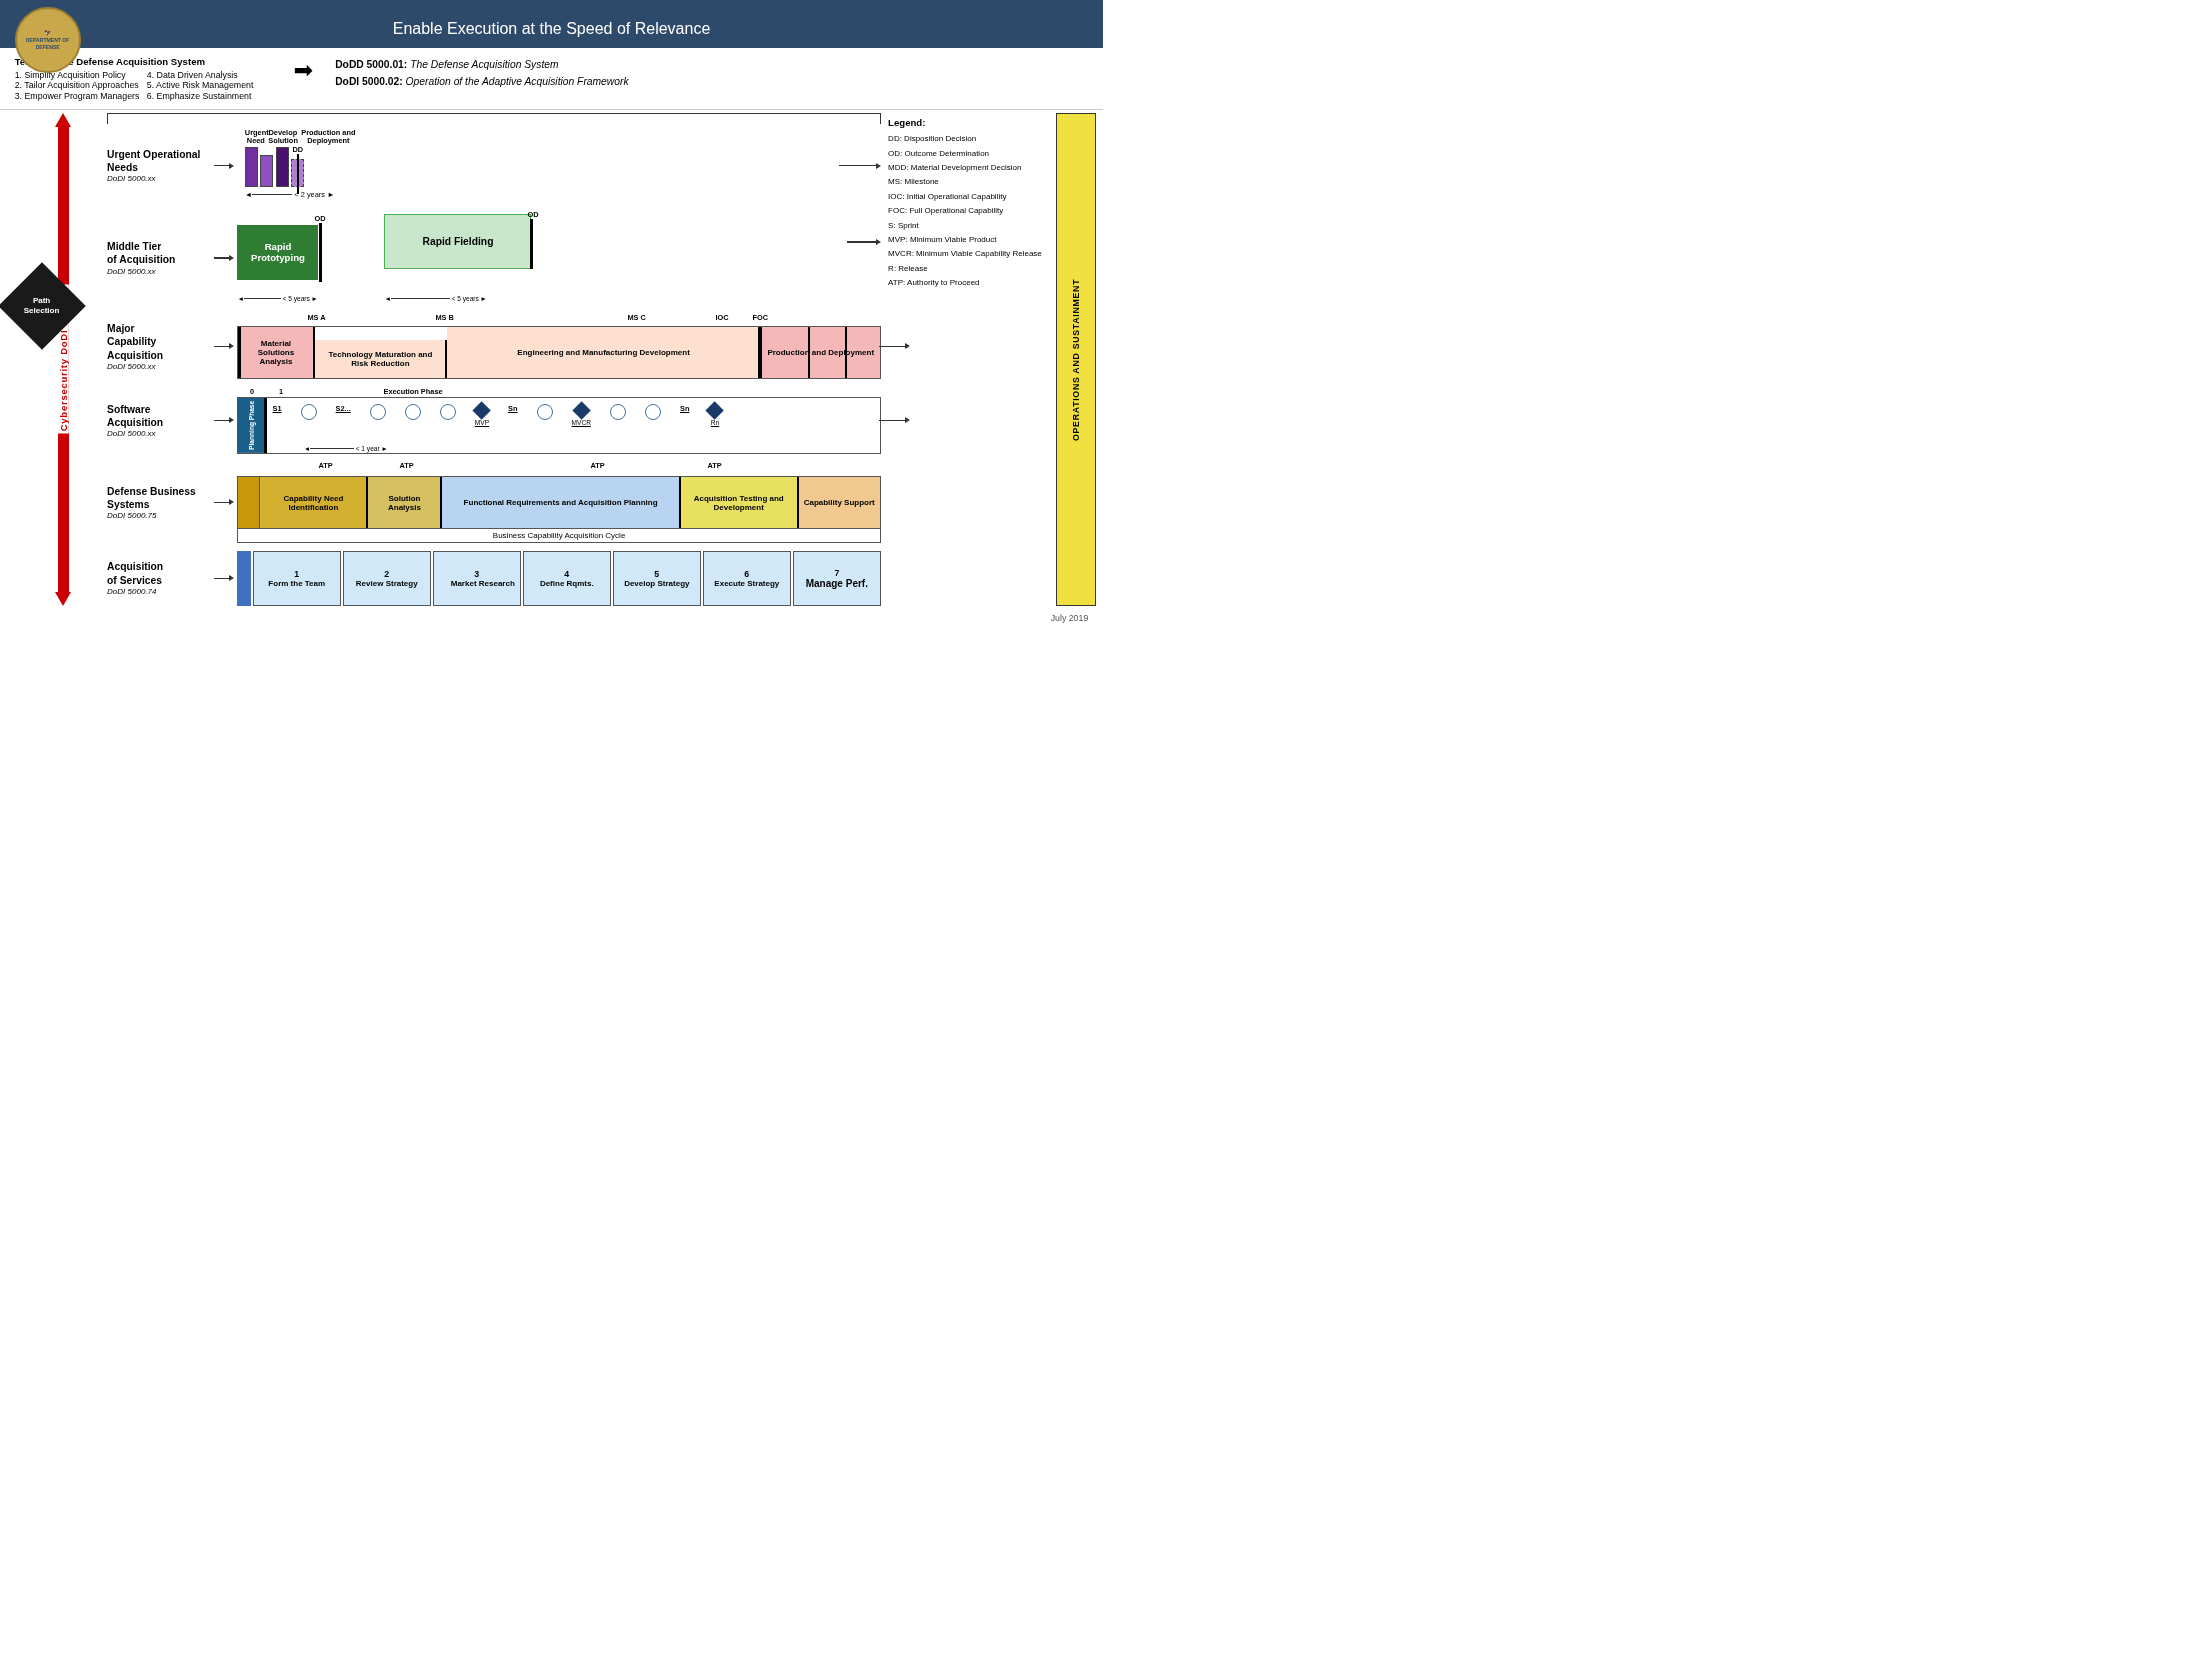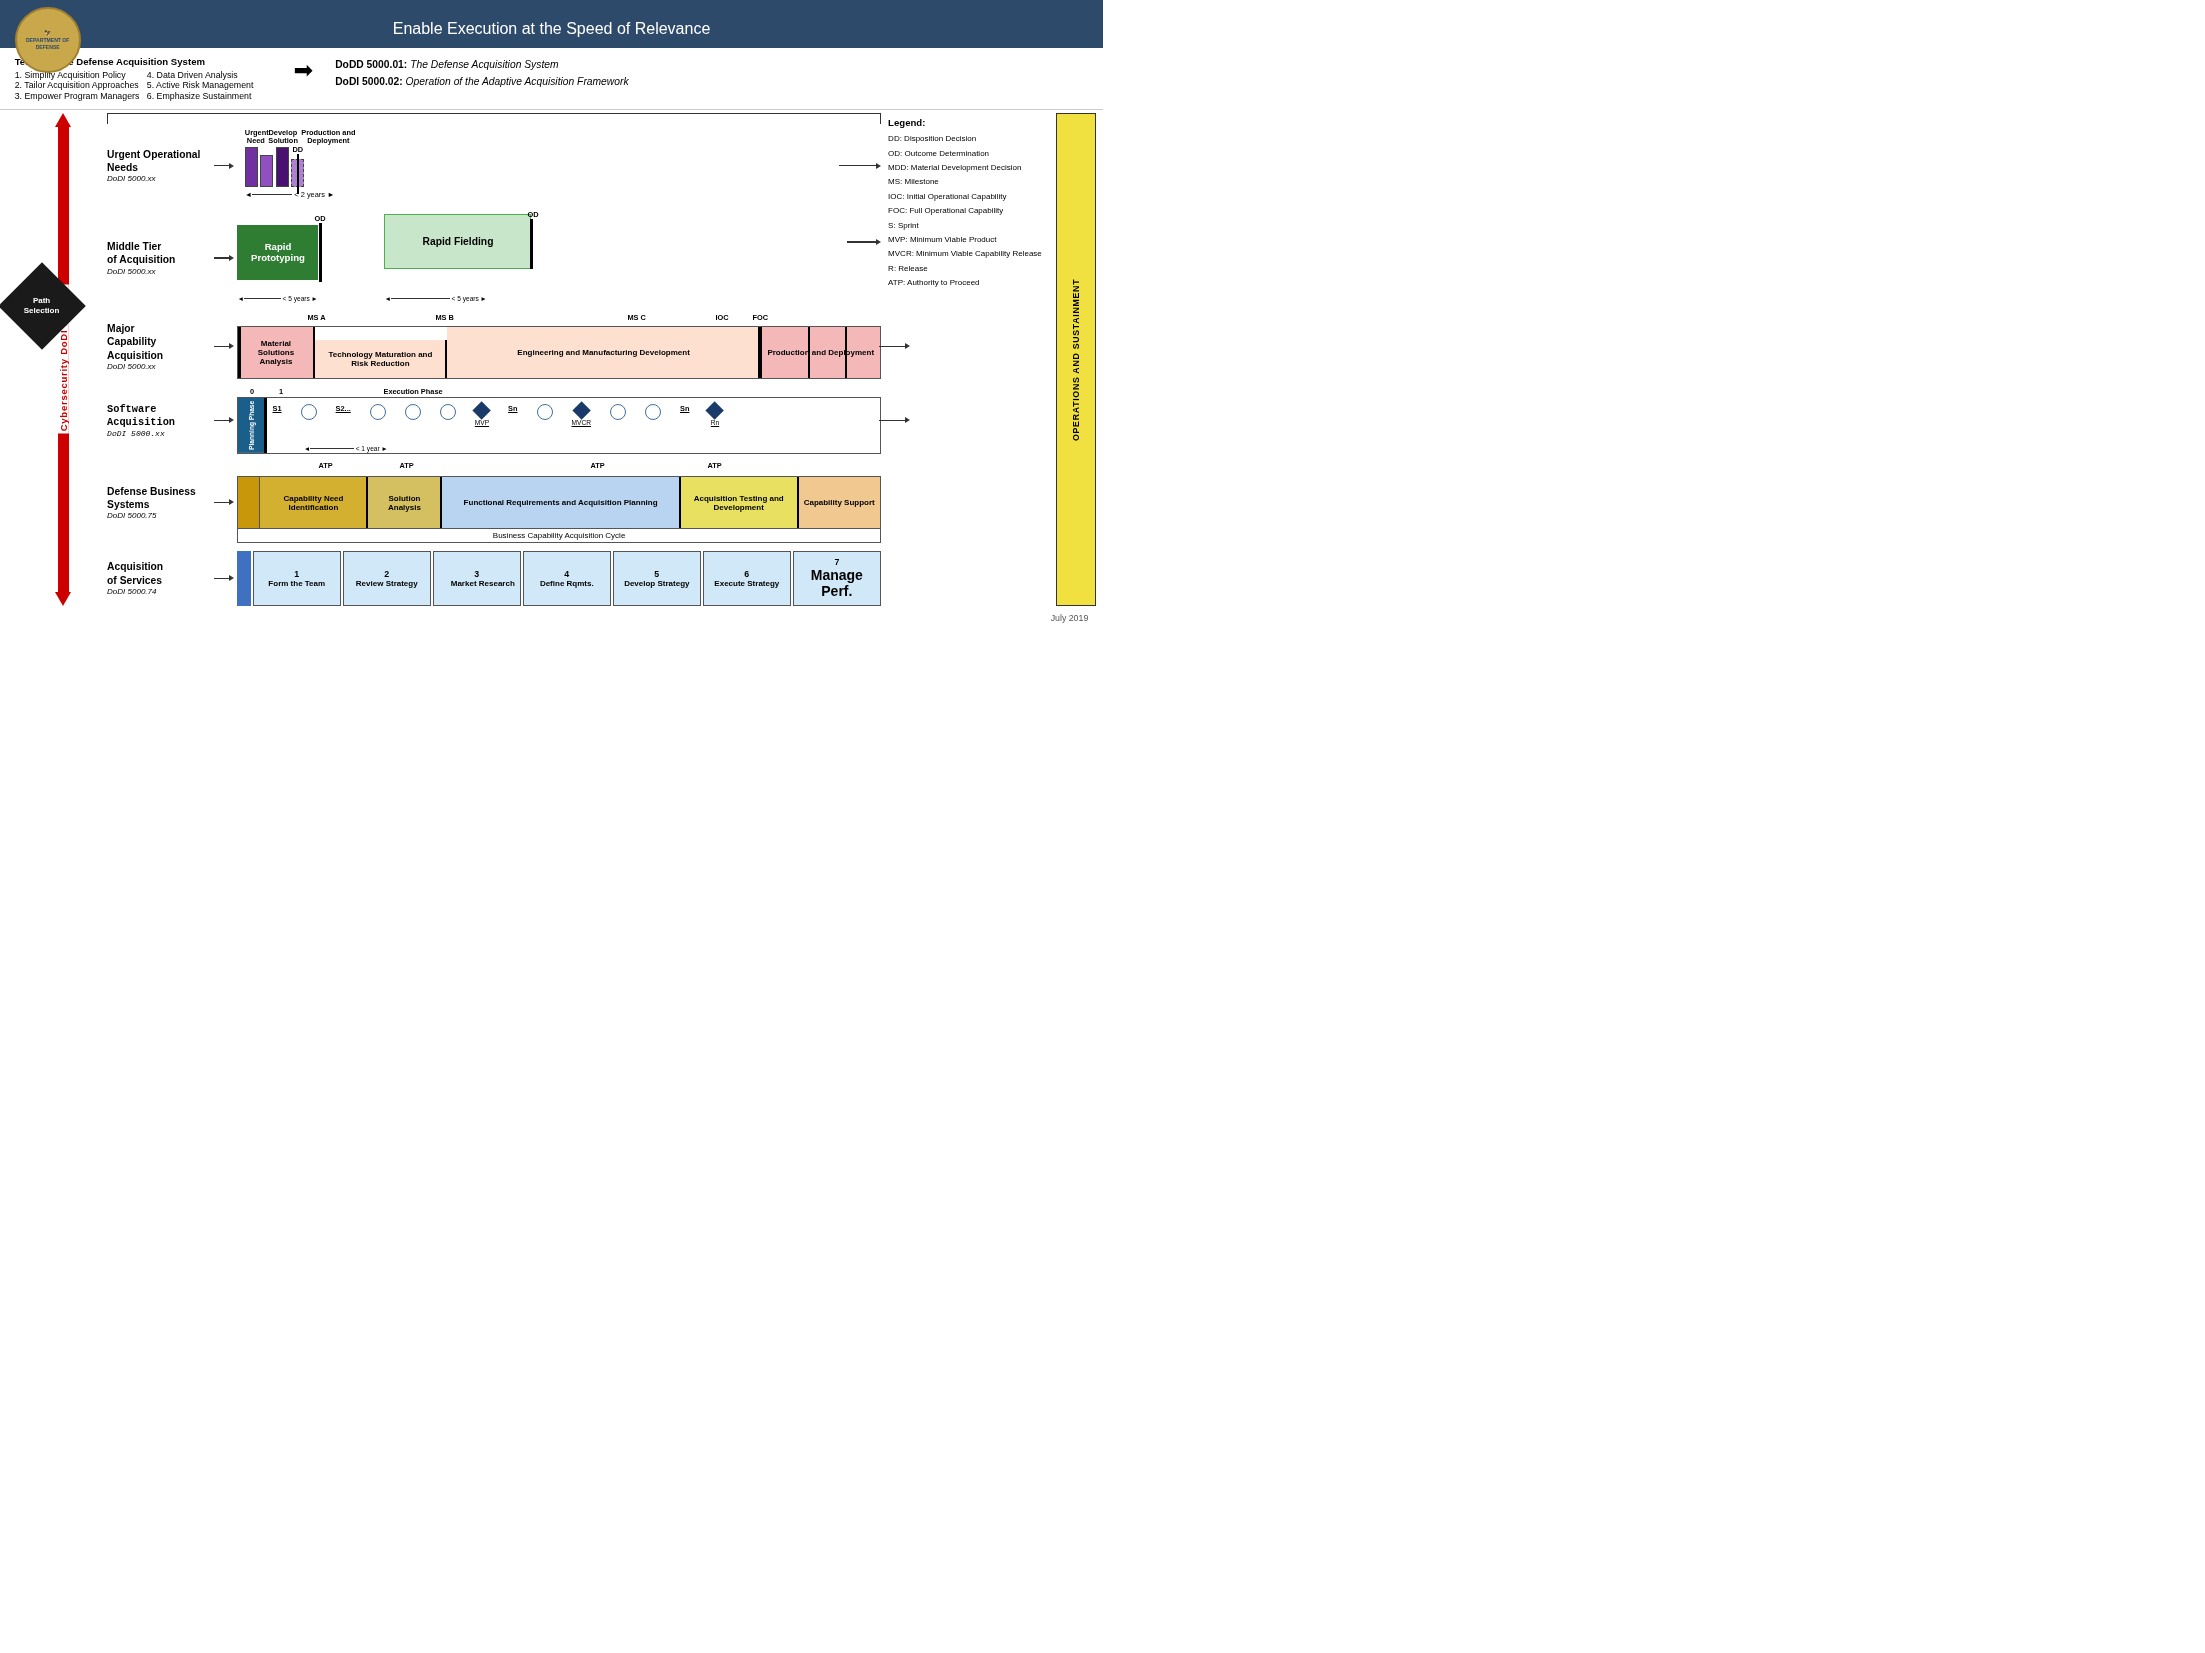--- a/index.html
+++ b/index.html
@@ -249,21 +249,21 @@
           </div>
 
           <div style="position:absolute;right:-29px;top:50%;transform:translateY(-50%);display:flex;align-items:center;">
             <div style="height:1.5px;width:26px;background:#333;"></div>
             <div style="width:0;height:0;border-top:3.7px solid transparent;border-bottom:3.7px solid transparent;border-left:5.9px solid #333;"></div>
           </div>
         </div>
       </div>
 
       <div style="display:flex;align-items:center;margin-bottom:2.9px;">
-        <div style="width:107px;min-width:107px;font-family:Liberation Mono, monospace;">
+        <div style="width:107px;min-width:107px;">
           <div style="font-size:10.3px;font-weight:bold;line-height:1.3;">Software<br>Acquisition</div>
           <div style="font-size:8px;font-style:italic;">DoDI 5000.xx</div>
         </div>
         <div style="display:flex;align-items:center;margin-right:3.7px;">
           <div style="height:1.5px;width:14.7px;background:#333;"></div>
           <div style="width:0;height:0;border-top:3.7px solid transparent;border-bottom:3.7px solid transparent;border-left:5.9px solid #333;"></div>
         </div>
         <div style="flex:1;position:relative;">
 
           <div style="display:flex;font-size:7.4px;font-weight:bold;margin-bottom:1.5px;">
@@ -399,21 +399,21 @@
             <div style="flex:1;background:#d0e8f8;border:0.7px solid #555;padding:4.4px 2.9px;text-align:center;display:flex;flex-direction:column;align-items:center;justify-content:center;">
               <div style="font-size:8.8px;font-weight:bold;">5</div>
               <div style="font-size:8px;font-weight:bold;">Develop Strategy</div>
             </div>
             <div style="flex:1;background:#d0e8f8;border:0.7px solid #555;padding:4.4px 2.9px;text-align:center;display:flex;flex-direction:column;align-items:center;justify-content:center;">
               <div style="font-size:8.8px;font-weight:bold;">6</div>
               <div style="font-size:8px;font-weight:bold;">Execute Strategy</div>
             </div>
             <div style="flex:1;background:#d0e8f8;border:0.7px solid #555;padding:4.4px 2.9px;text-align:center;display:flex;flex-direction:column;align-items:center;justify-content:center;">
               <div style="font-size:8.8px;font-weight:bold;">7</div>
-              <div style="font-size:14px;font-weight:bold;">Manage Perf.</div>
+              <div style="font-size:10px;font-weight:bold;">Manage Perf.</div>
             </div>
           </div>
         </div>
       </div>
 
     </div>
 
     <div style="width:169px;min-width:169px;padding:3.7px 7.4px;">
       <div style="font-weight:bold;font-size:9.6px;margin-bottom:4.4px;">Legend:</div>
       <div style="font-size:8px;line-height:1.8;">

